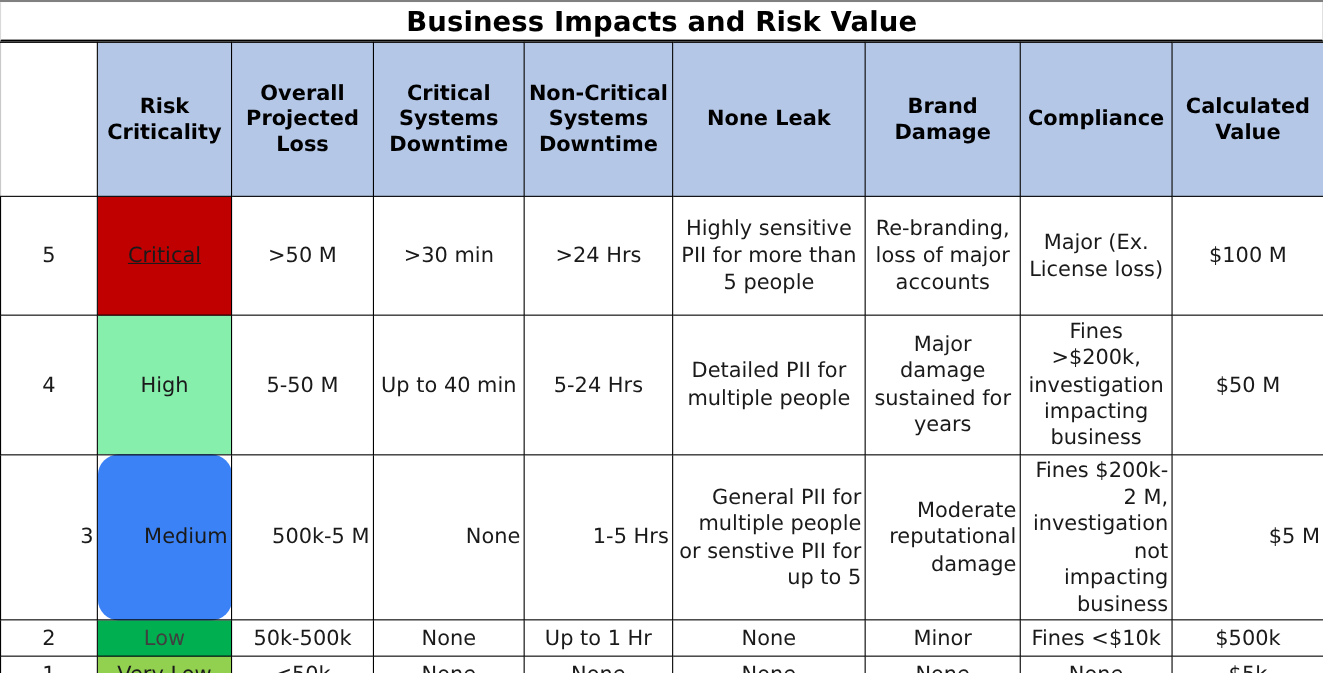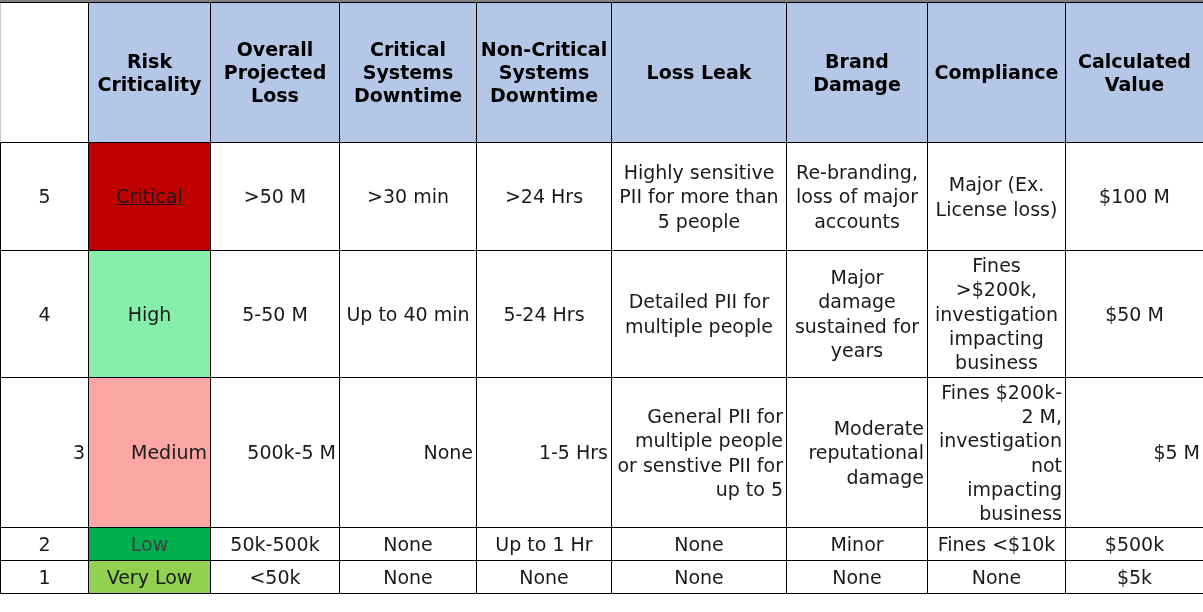--- a/index.html
+++ b/index.html
@@ -78,29 +78,32 @@
   td.idx {
     border-left: 1px solid #c9c9c9;
   }
   tr.row-tall td { height: 108px; }
   tr.row-tall2 td { height: 113px; }
   tr.row-tallest td { height: 140px; text-align: right; }
   tr.row-short td { height: 33px; }
   .crit-cell { font-size: 19px; }
   .c-critical { background: #c00000; color: #1a1a1a; text-decoration: underline; }
   .c-high     { background: #86efac; color: #1a1a1a; }
-  .c-medium   { background: #fca5a5; color: #1a1a1a; }
+  .c-medium   { background: #3b82f6; color: #1a1a1a; border-radius: 19px; }
   .c-low      { background: #00b050; color: #404040; }
   .c-verylow  { background: #92d050; color: #1a1a1a; }
 </style>
 </head>
 <body>
 
 <div class="sheet">
 
+  <div class="title-bar">
+    <div class="title-text">Business Impacts and Risk Value</div>
+  </div>
 
   <table class="risk-table">
     <colgroup>
       <col style="width:88px">
       <col style="width:122px">
       <col style="width:129px">
       <col style="width:137px">
       <col style="width:135px">
       <col style="width:175px">
       <col style="width:141px">
@@ -108,21 +111,21 @@
       <col style="width:138px">
     </colgroup>
 
     <thead>
       <tr>
         <th class="corner-head"></th>
         <th>Risk Criticality</th>
         <th>Overall Projected Loss</th>
         <th>Critical Systems Downtime</th>
         <th>Non-Critical Systems Downtime</th>
-        <th>Loss Leak</th>
+        <th>None Leak</th>
         <th>Brand Damage</th>
         <th>Compliance</th>
         <th>Calculated Value</th>
       </tr>
     </thead>
 
     <tbody>
       <tr class="row-tall">
         <td class="idx">5</td>
         <td class="crit-cell c-critical">Critical</td>

